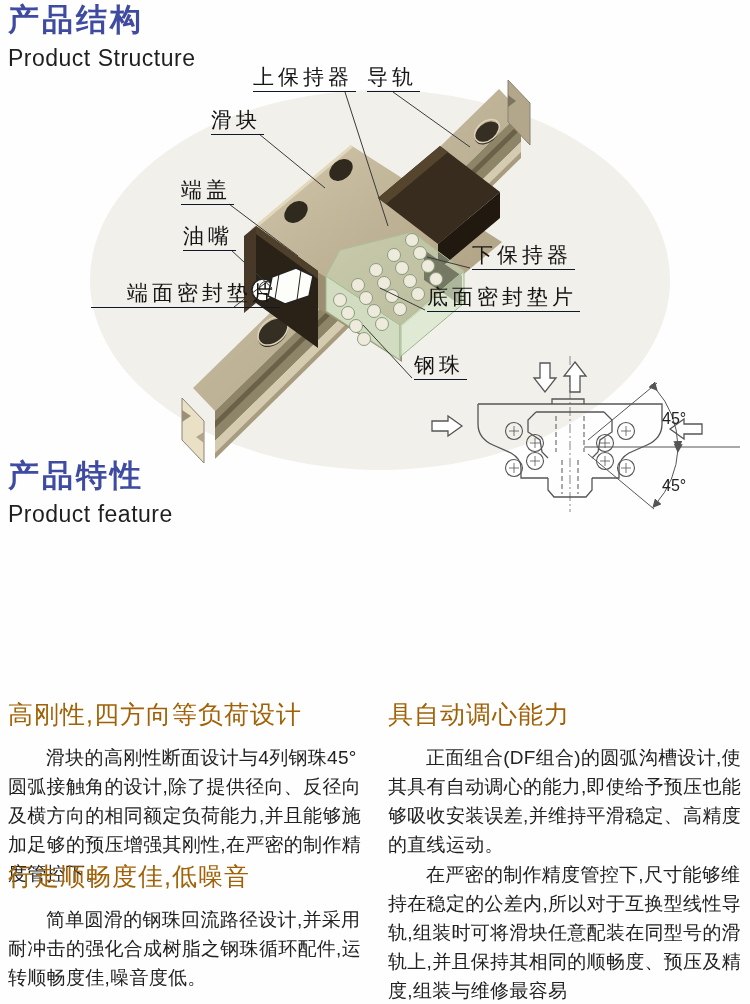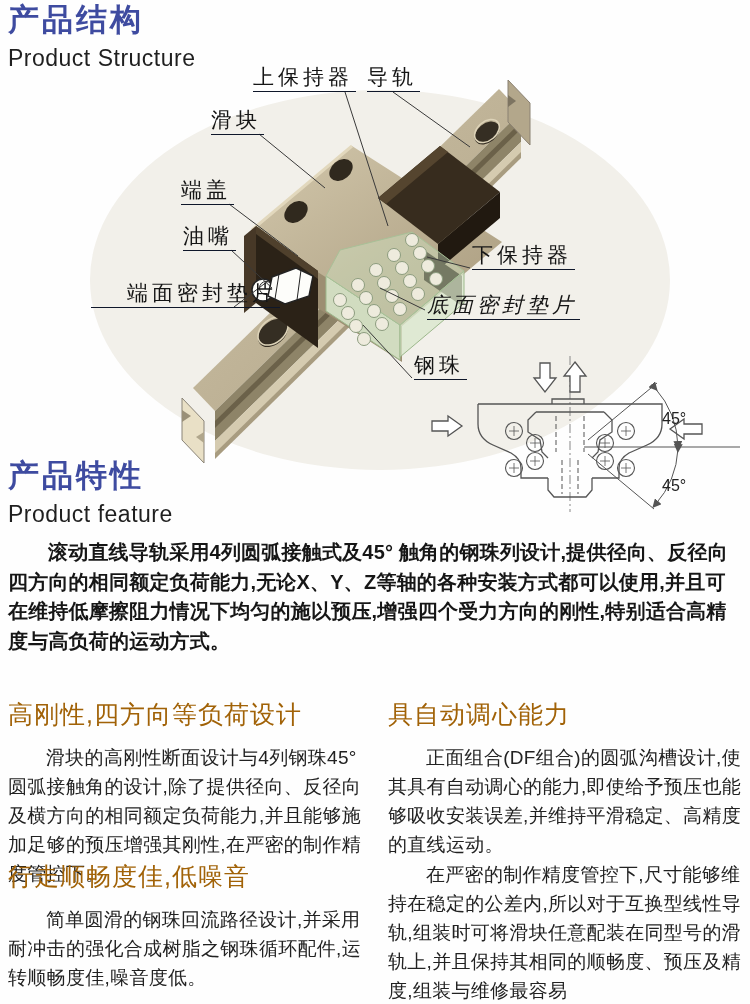--- a/index.html
+++ b/index.html
@@ -196,34 +196,33 @@
     </g>
   </svg>
 
   <div class="lbl" style="left:253px;top:66px;">上保持器</div>
   <div class="lbl" style="left:367px;top:66px;">导轨</div>
   <div class="lbl" style="left:211px;top:109px;">滑块</div>
   <div class="lbl" style="left:181px;top:179px;">端盖</div>
   <div class="lbl" style="left:183px;top:225px;">油嘴</div>
   <div class="lbl" style="left:91px;top:282px;padding-left:36px;">端面密封垫片</div>
   <div class="lbl" style="left:472px;top:244px;">下保持器</div>
-  <div class="lbl" style="left:427px;top:294px;font-style:italic;">底面密封垫片</div>
+  <div class="lbl" style="left:427px;top:286px;">底面密封垫片</div>
   <div class="lbl" style="left:414px;top:354px;">钢珠</div>
 
   <div class="sec-header" id="hdr-feature">
     <h1 class="zh">产品特性</h1>
     <div class="en">Product feature</div>
   </div>
   <div class="sec-header" id="hdr-structure">
     <h1 class="zh">产品结构</h1>
     <div class="en">Product Structure</div>
   </div>
 
   <div class="intro">
-    <p class="ind">滚动直线导轨采用4列圆弧接触式及45° 触角的钢珠列设计,提供径向、反径向四方向的相同额定负荷能力,无论X、Y、Z等轴的各种安装方式都可以使用,并且可在维持低摩擦阻力情况下均匀的施以预压,增强四个受力方向的刚性,特别适合高精度与高负荷的运动方式。</p>
   </div>
 
   <section class="feature" id="f1">
     <h3>高刚性,四方向等负荷设计</h3>
     <p>滑块的高刚性断面设计与4列钢珠45° 圆弧接触角的设计,除了提供径向、反径向及横方向的相同额定负荷能力,并且能够施加足够的预压增强其刚性,在严密的制作精度管控下。</p>
   </section>
   <section class="feature" id="f2">
     <h3>具自动调心能力</h3>
     <p>正面组合(DF组合)的圆弧沟槽设计,使其具有自动调心的能力,即使给予预压也能够吸收安装误差,并维持平滑稳定、高精度的直线运动。</p>
   </section>

